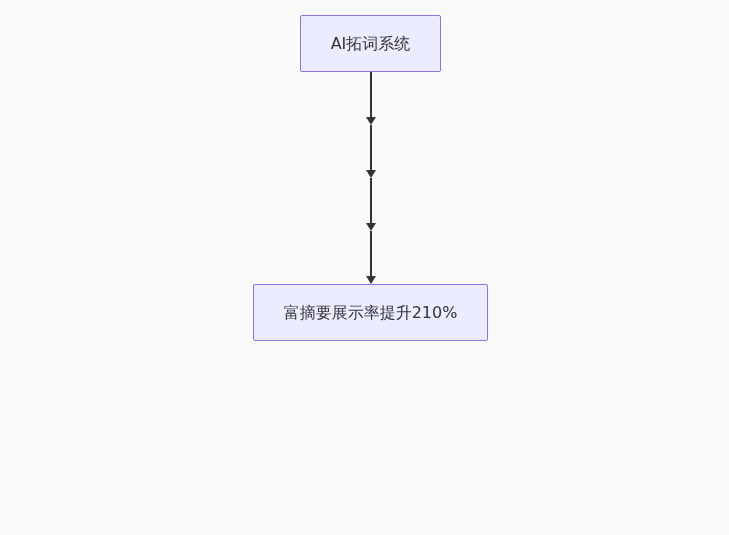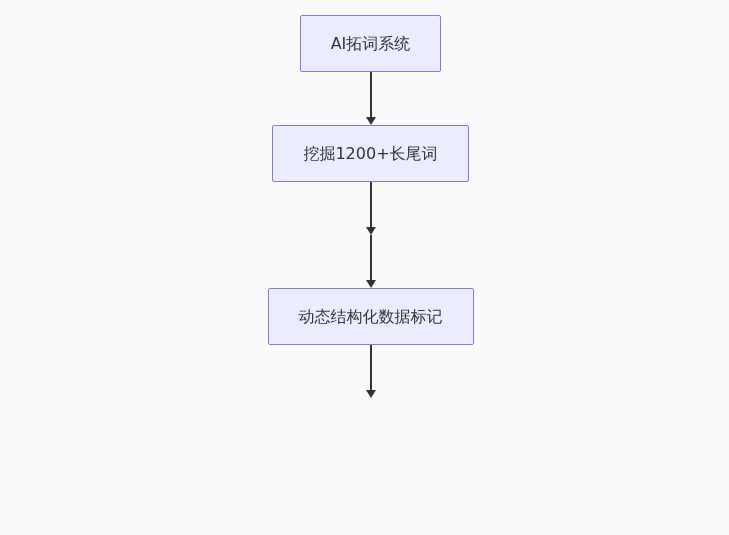--- a/index.html
+++ b/index.html
@@ -61,35 +61,34 @@
 <div class="canvas">
   <div class="flow-column">
 
     <div class="flow-node">AI拓词系统</div>
 
     <div class="connector">
       <div class="edge-line"></div>
       <div class="arrowhead"></div>
     </div>
 
-    <div class="flow-node">挖掘1200+长尾词</div>
 
     <div class="connector">
       <div class="edge-line"></div>
       <div class="arrowhead"></div>
     </div>
 
 
     <div class="connector">
       <div class="edge-line"></div>
       <div class="arrowhead"></div>
     </div>
 
-    <div class="flow-node">动态结构化数据标记</div>
 
     <div class="connector">
       <div class="edge-line"></div>
       <div class="arrowhead"></div>
     </div>
 
+    <div class="flow-node">富摘要展示率提升210%</div>
 
   </div>
 </div>
 
 </body></html>

